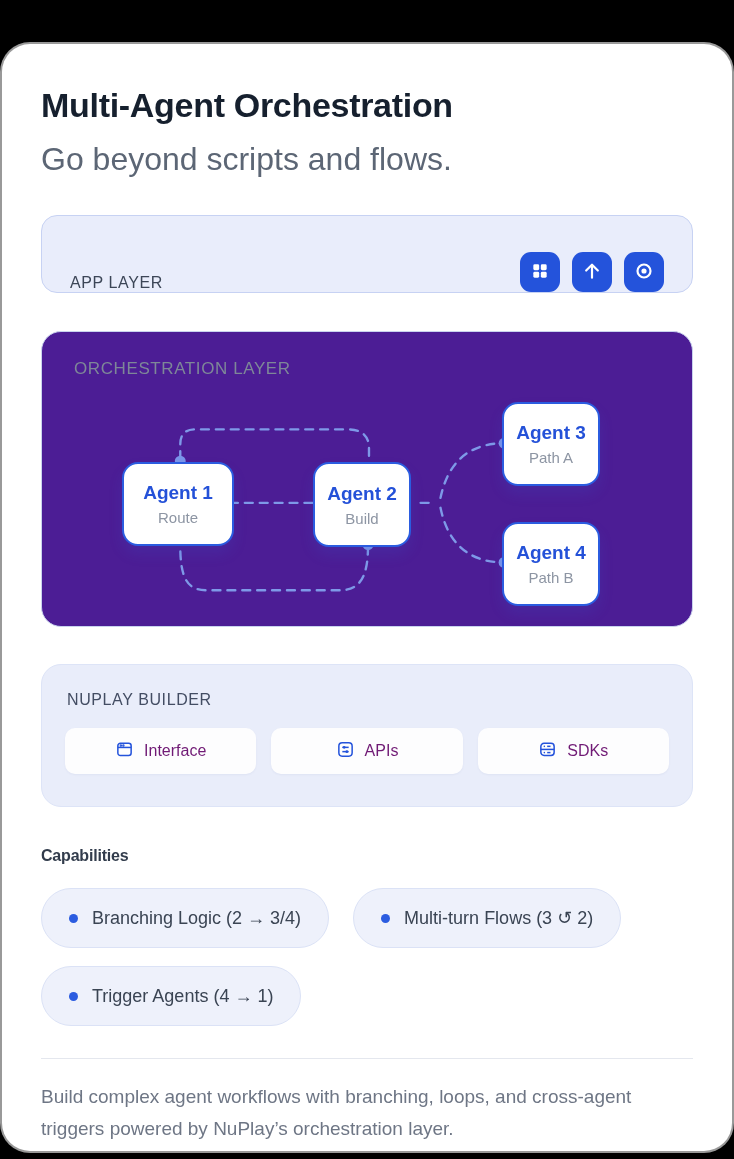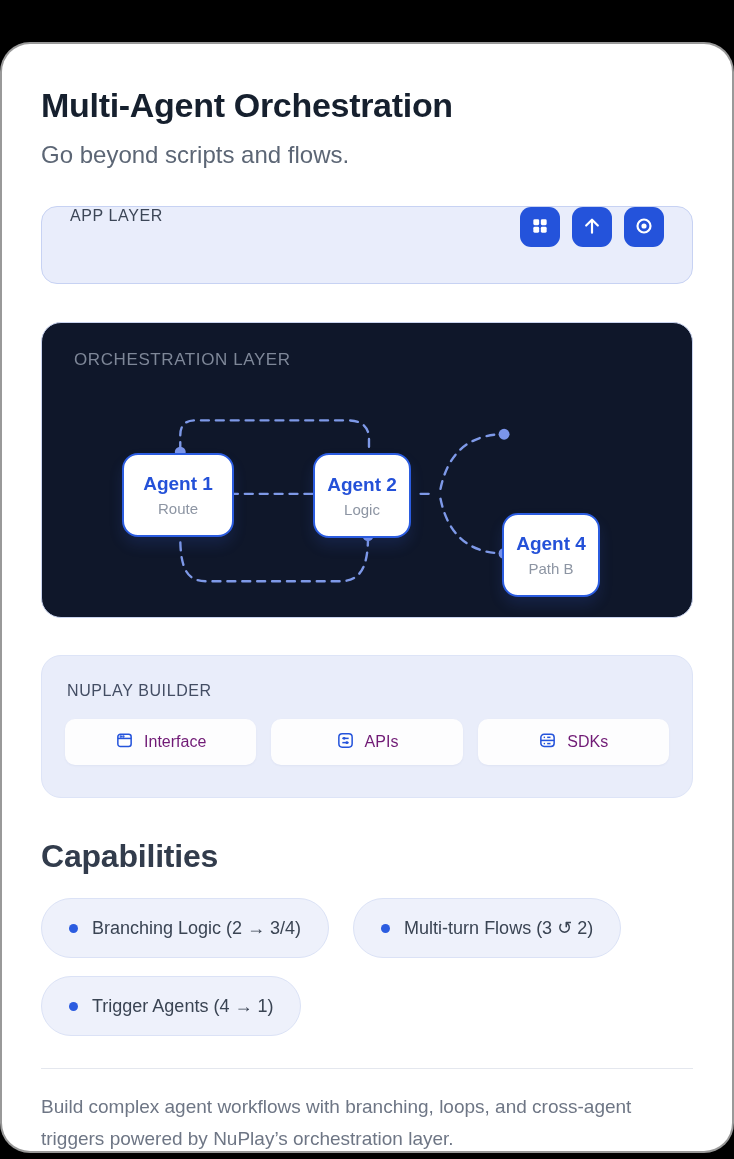--- a/index.html
+++ b/index.html
@@ -5,38 +5,38 @@
   * { margin:0; padding:0; box-sizing:border-box; }
   html,body { width:734px; height:1159px; }
   body { background:#000; font-family:"Liberation Sans", sans-serif; position:relative; overflow:hidden; }
   .card {
     position:absolute; left:2px; right:2px; top:2px; bottom:8px;
     background:#ffffff; border-radius:28px; padding:0 39px;
     box-shadow:0 0 0 2px rgba(255,255,255,.6);
     margin-top:42px;
   }
   .title { margin-top:42px; font-size:34px; font-weight:bold; color:#16202e; letter-spacing:-0.3px; }
-  .subtitle { margin-top:16px; font-size:24px; color:#5c6675; }
+  .subtitle { margin-top:16px; font-size:32px; color:#5c6675; }
 
   
   .app-layer {
     margin-top:37px; height:78px; background:#e9edfb; border:1px solid #c7d2f3;
-    border-radius:16px; display:flex; align-items:flex-start; padding:0 28px;
+    border-radius:16px; display:flex; align-items:flex-end; padding:0 28px;
   }
   .layer-label { font-size:16px; color:#3c4657; letter-spacing:0.6px; }
   .app-icons { margin-left:auto; display:flex; gap:12px; }
   .icon-btn {
     width:40px; height:40px; background:#2453db; border:none; border-radius:11px;
     display:flex; align-items:center; justify-content:center; cursor:pointer;
   }
 
   
   .orch {
     margin-top:38px; position:relative; height:296px;
-    background:#0f172a; border:1.5px solid #c9d3ee; border-radius:20px;
+    background:#4c1d95; border:1.5px solid #c9d3ee; border-radius:20px;
   }
   .orch-label { position:absolute; left:32px; top:27px; font-size:17px; color:#7e8798; letter-spacing:0.6px; }
   .orch svg.wires { position:absolute; inset:0; width:100%; height:100%; }
   .agent {
     position:absolute; background:#fff; border:2px solid #2b5ce0; border-radius:16px;
     display:flex; flex-direction:column; align-items:center; justify-content:center; gap:5px;
     box-shadow:0 8px 14px rgba(59,91,213,.16); cursor:pointer;
   }
   .agent-name { font-size:19px; font-weight:bold; color:#2451d8; }
   .agent-role { font-size:15px; color:#8d95a3; }
@@ -53,21 +53,21 @@
   .builder-label { font-size:16px; color:#434d63; letter-spacing:0.6px; padding-left:2px; }
   .builder-row { display:flex; gap:15px; margin-top:19px; }
   .builder-btn {
     flex:1; height:46px; background:#fdfdfe; border:none; border-radius:10px;
     display:flex; align-items:center; justify-content:center; gap:10px;
     font-size:16px; color:#701a75; cursor:pointer; font-family:inherit;
     box-shadow:0 1px 2px rgba(100,116,160,.08);
   }
 
   
-  .cap-title { margin-top:40px; font-size:32px; font-weight:bold; color:#323c4c; letter-spacing:-0.2px; }
+  .cap-title { margin-top:40px; font-size:16px; font-weight:bold; color:#323c4c; letter-spacing:-0.2px; }
   .pills { margin-top:23px; display:flex; flex-wrap:wrap; gap:18px 24px; width:650px; }
   .pill {
     height:60px; background:#eef1fb; border:1px solid #dbe2f6; border-radius:30px;
     display:inline-flex; align-items:center; gap:14px; padding:0 27px;
     font-size:18px; color:#3a4453; cursor:pointer;
   }
   .pill-dot { width:9px; height:9px; border-radius:50%; background:#2b5ce0; flex:none; }
 
   .divider { margin-top:32px; border:none; border-top:1px solid #e4e7ee; }
   .footer-text { margin-top:22px; font-size:19px; line-height:32px; color:#6e7685; max-width:645px; }
@@ -134,21 +134,25 @@
         <circle cx="456" cy="232" r="5.5"></circle>
       </g>
     </svg>
 
     <div class="agent a1">
       <span class="agent-name">Agent 1</span>
       <span class="agent-role">Route</span>
     </div>
     <div class="agent a2">
       <span class="agent-name">Agent 2</span>
-      <span class="agent-role">Logic</span>
+      <span class="agent-role">Build</span>
+    </div>
+    <div class="agent a3">
+      <span class="agent-name">Agent 3</span>
+      <span class="agent-role">Path A</span>
     </div>
     <div class="agent a4">
       <span class="agent-name">Agent 4</span>
       <span class="agent-role">Path B</span>
     </div>
   </div>
 
   <div class="builder">
     <div class="builder-label">NUPLAY BUILDER</div>
     <div class="builder-row">

